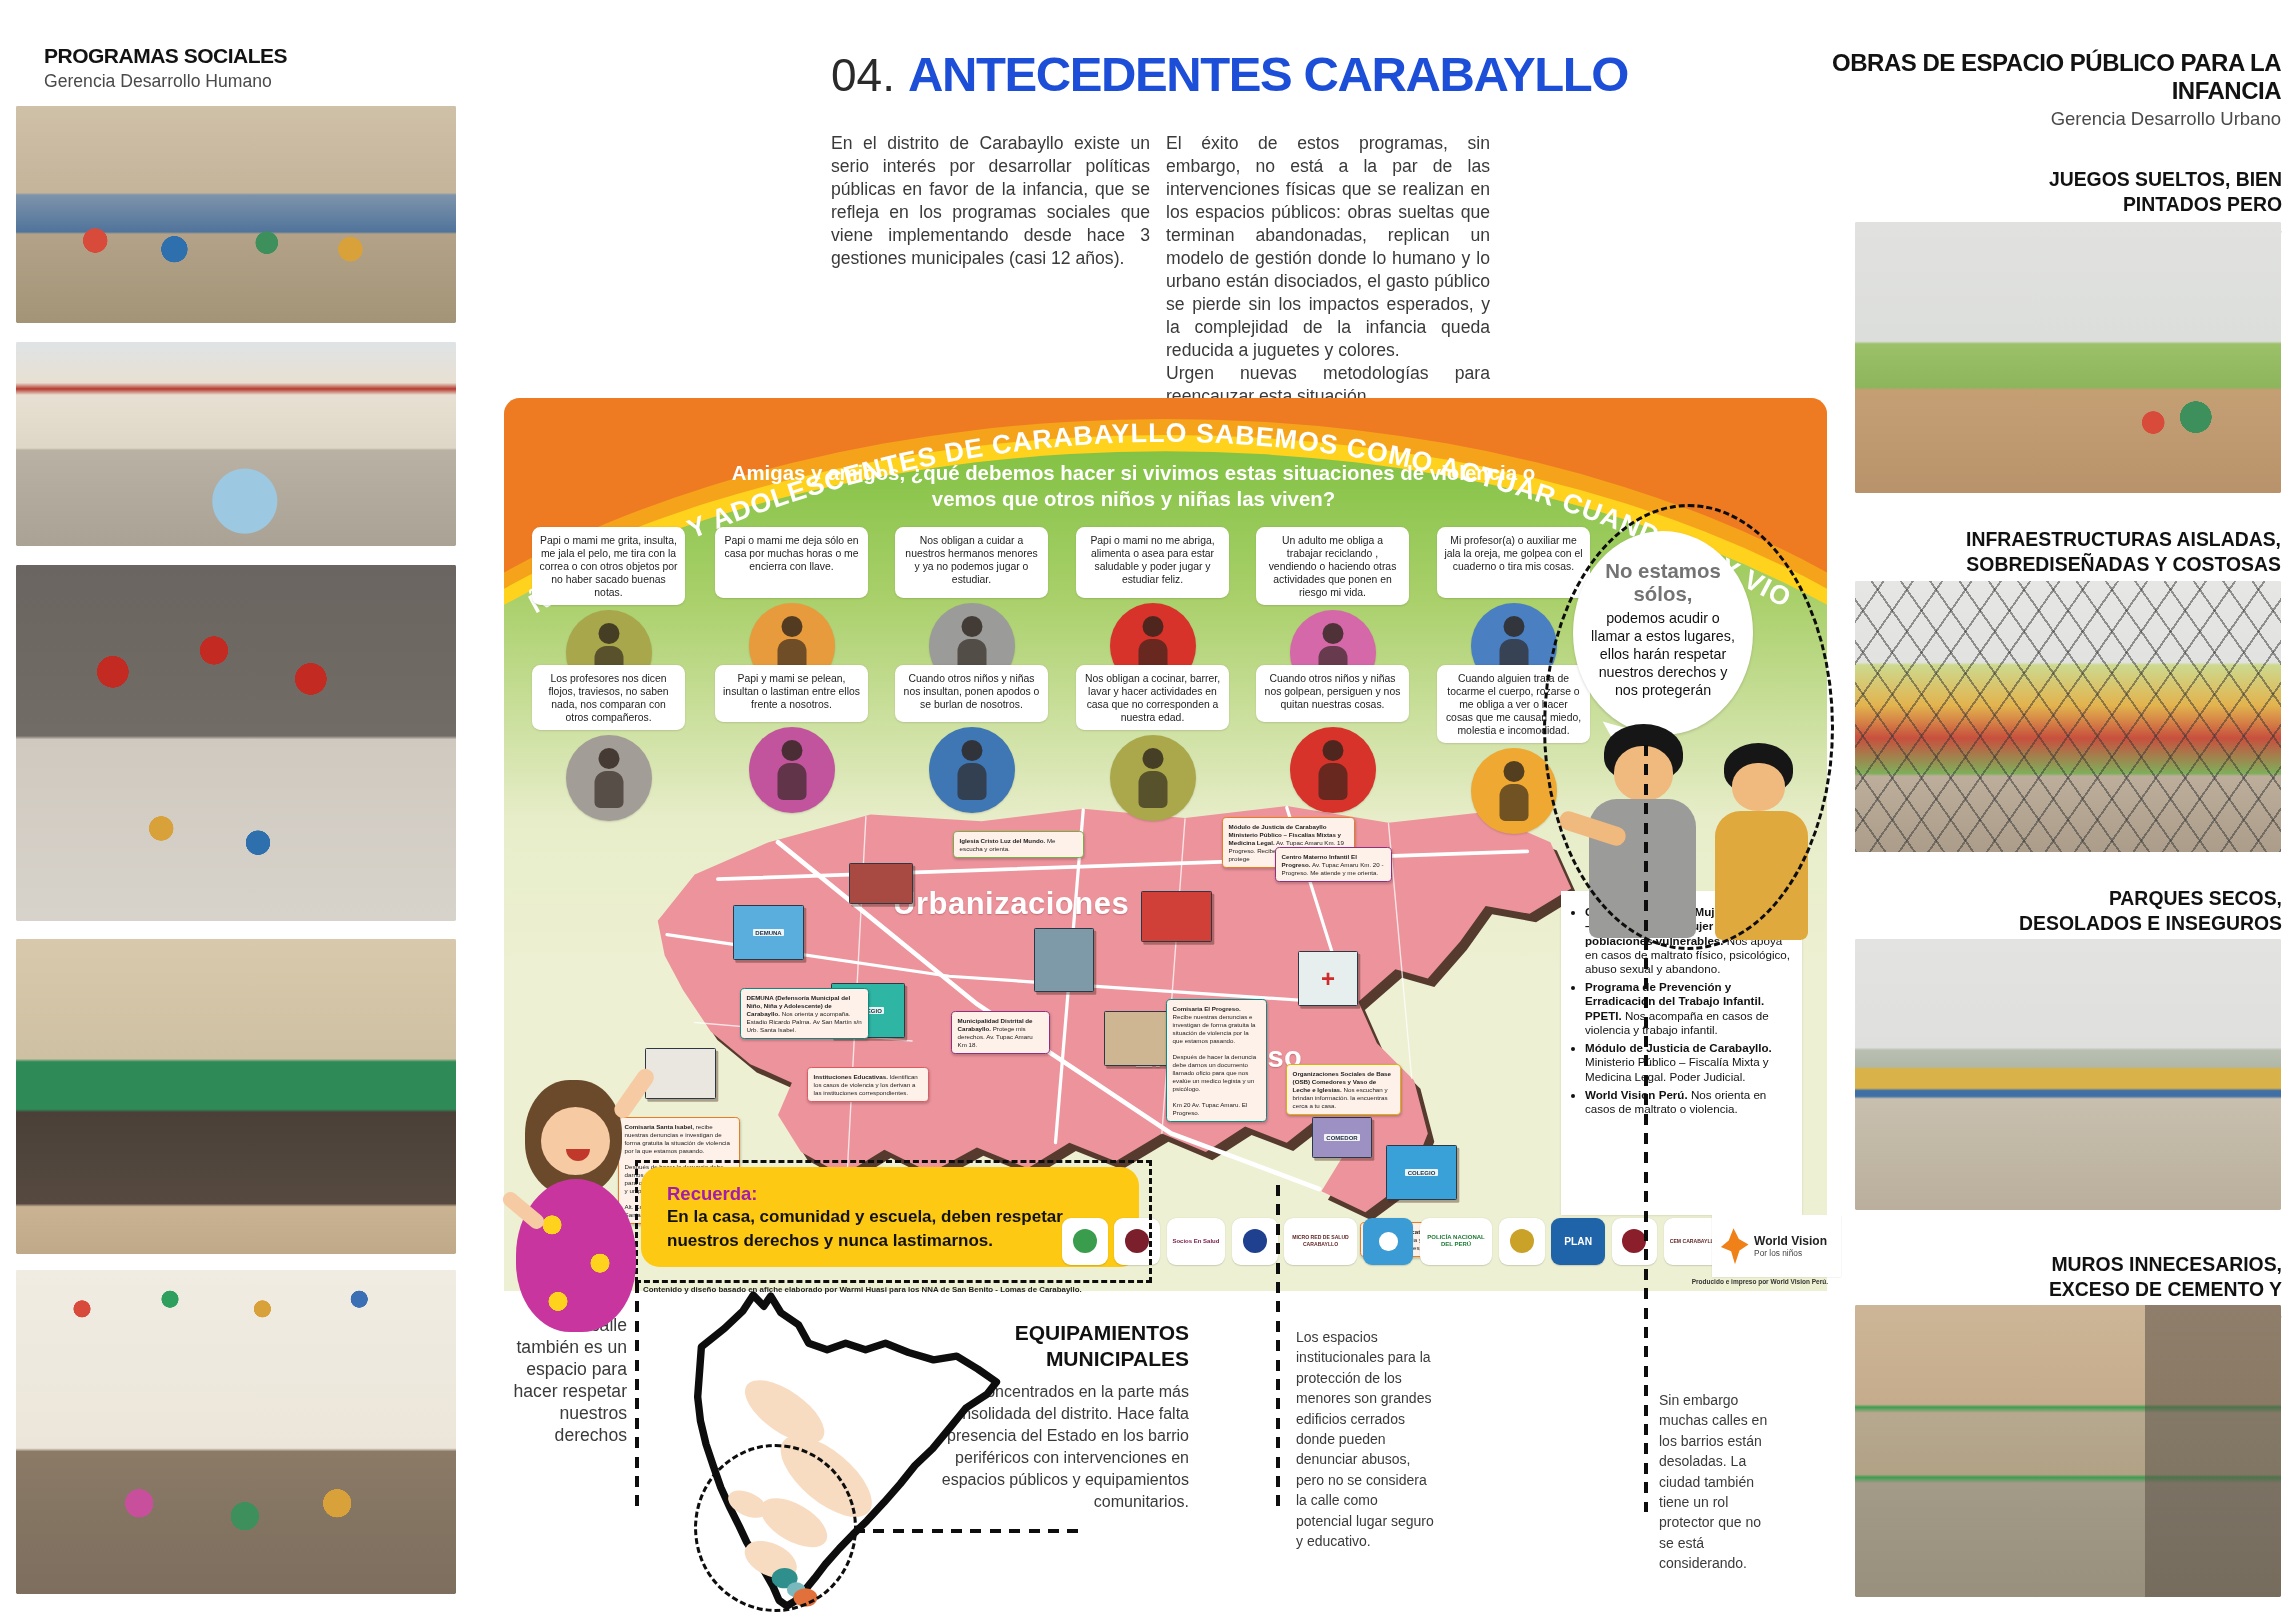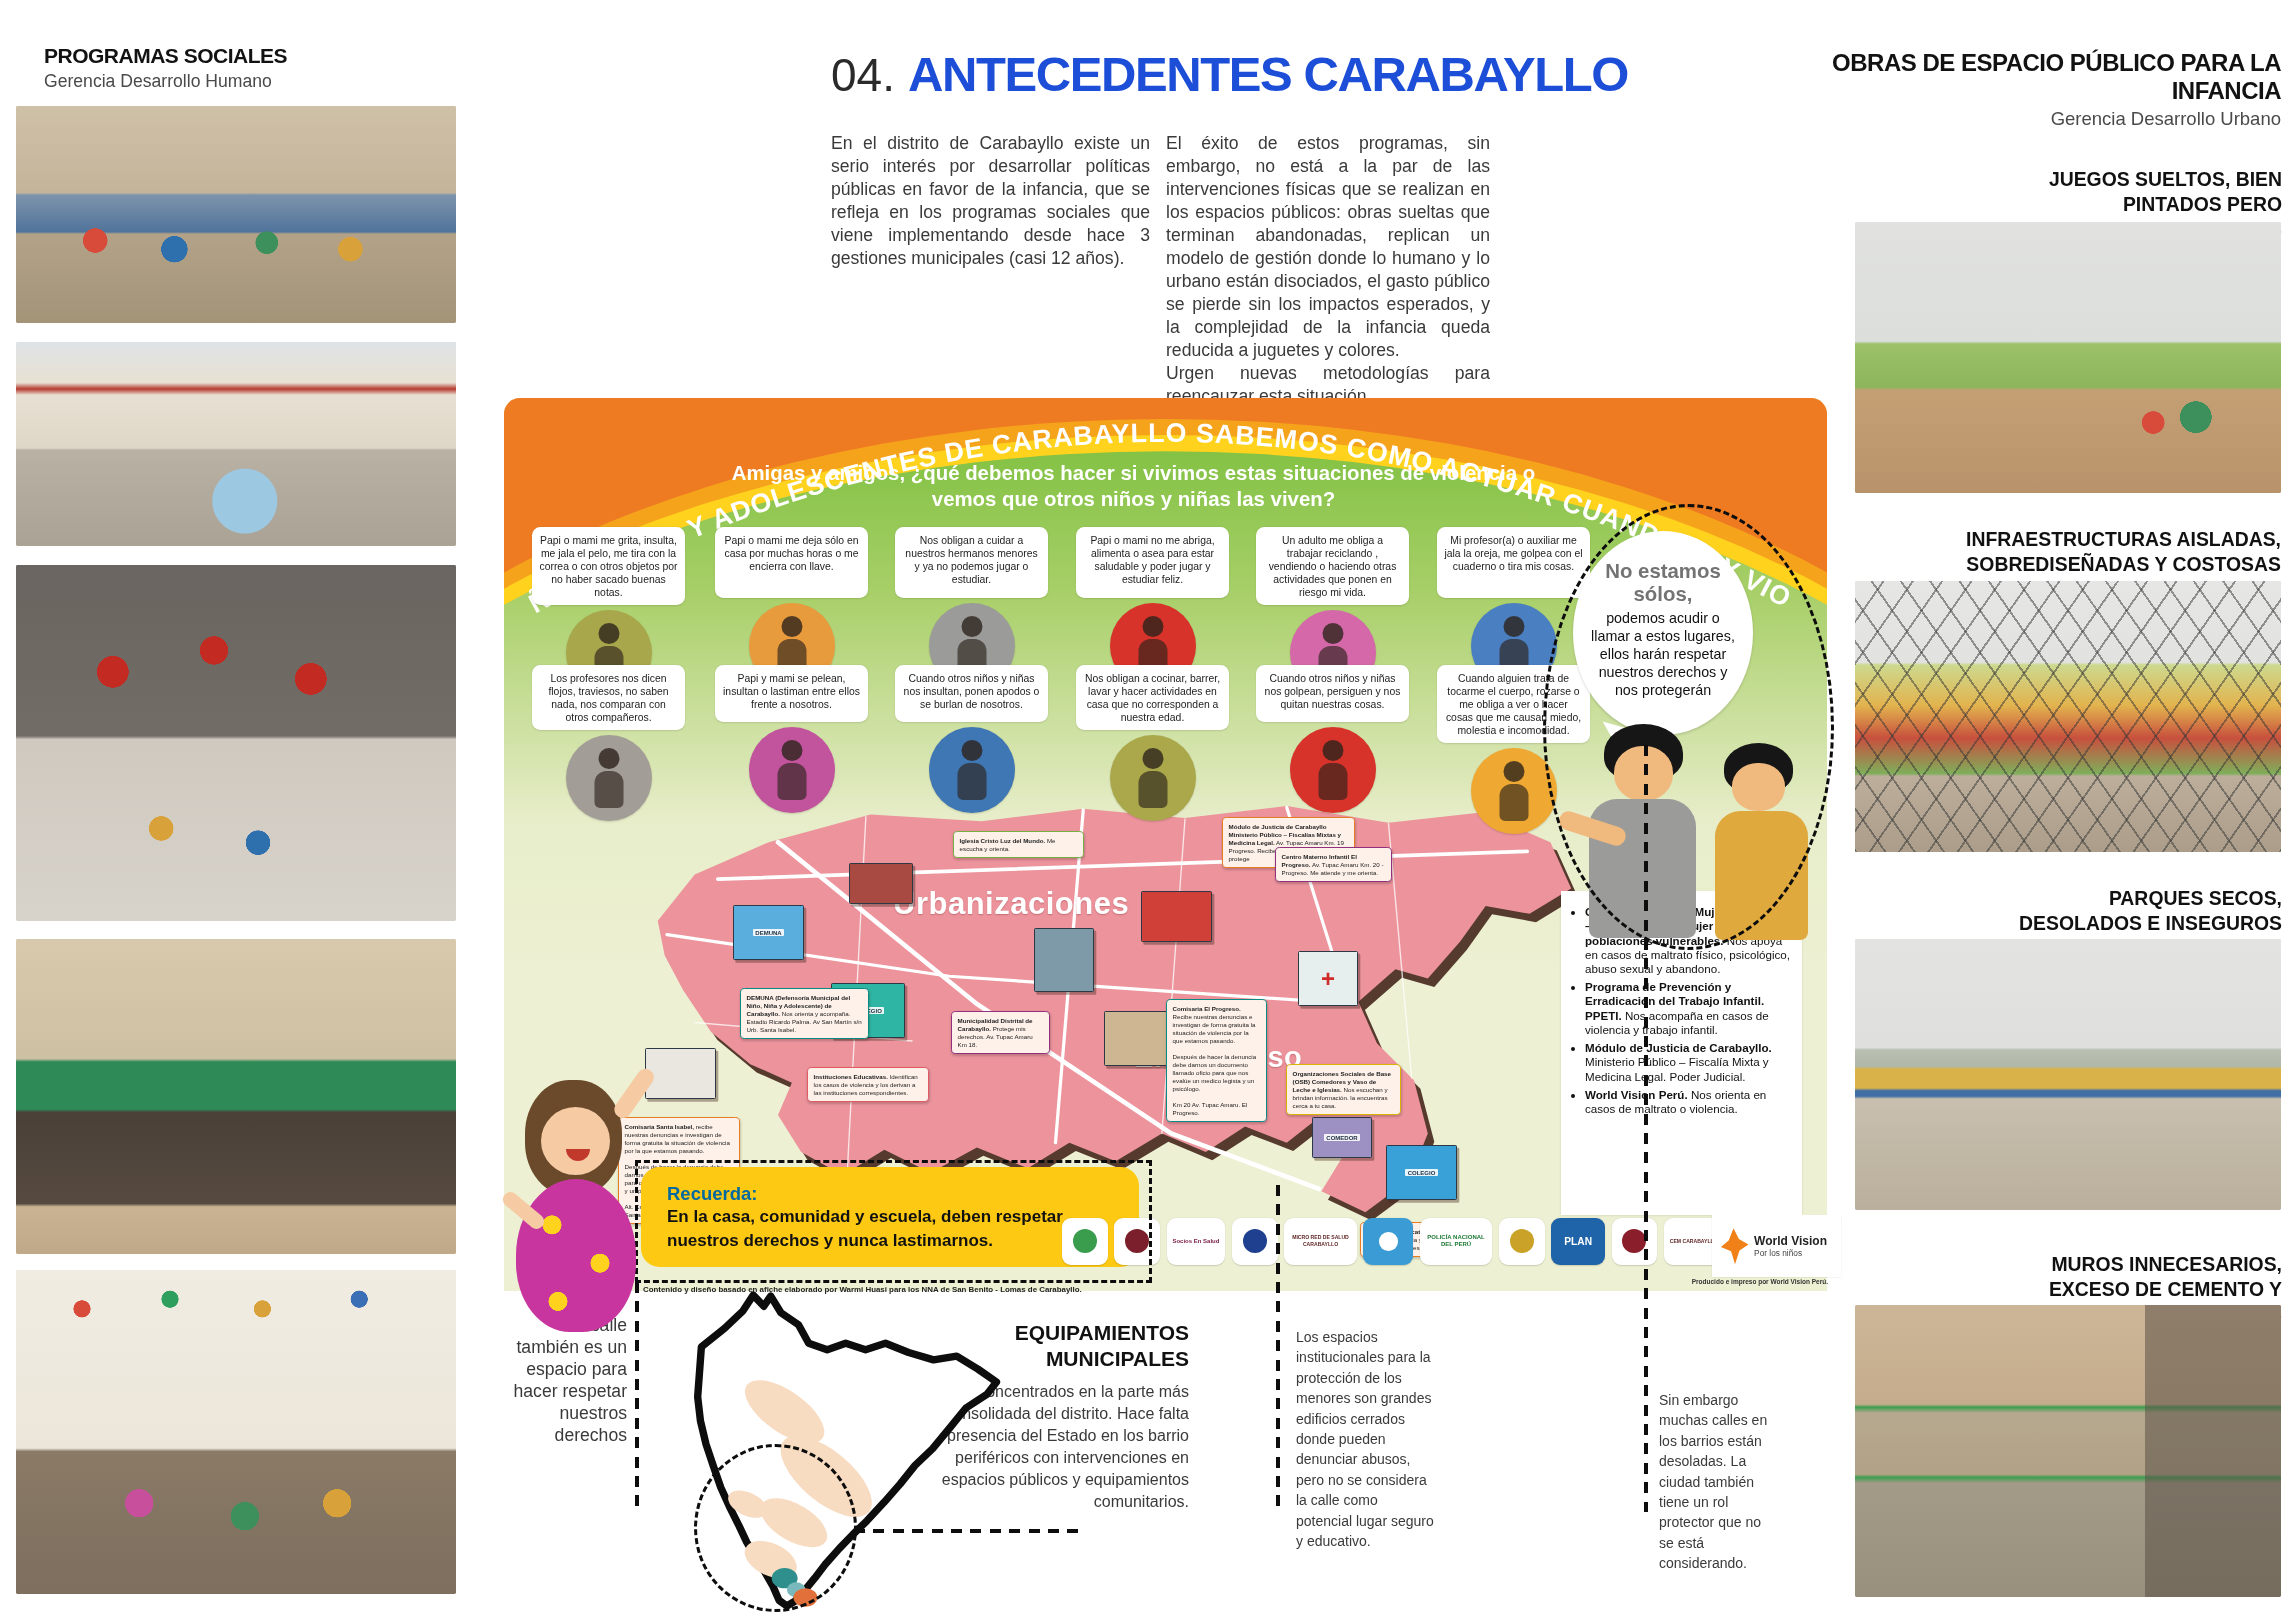--- a/index.html
+++ b/index.html
@@ -86,21 +86,21 @@
   .bldg{position:absolute;border:1.4px solid #2c3844;box-shadow:2.3px 2.8px 0 rgba(70,40,30,.4);border-radius:1.4px;display:flex;align-items:center;justify-content:center;z-index:2;}
   .bldg .lbl{background:rgba(255,255,255,.88);font-size:6px;font-weight:700;padding:0.5px 2.3px;border-radius:0.9px;color:#234;}
   .cross::before{content:"+";color:#d02b2b;font-size:24px;font-weight:800;line-height:1;}
 
   .helpbox{position:absolute;background:#fff;padding:14px 12px;z-index:3;box-shadow:0 0.9px 2.3px rgba(0,0,0,.12);}
   .helpbox ul{margin:0;padding:0 0 0 12px;}
   .helpbox li{font-size:11.6px;line-height:14.3px;color:#111;margin-bottom:3.7px;}
   .helpbox b{font-weight:800;}
 
   .recuerda{position:absolute;background:#fdc913;border-radius:18.5px;padding:15.7px 18.5px 14px 26px;z-index:3;}
-  .recuerda-title{font-size:18.5px;font-weight:800;color:#0369a1;}
+  .recuerda-title{font-size:18.5px;font-weight:800;color:#a21caf;}
   .recuerda-text{font-size:17px;line-height:24px;font-weight:800;color:#111;}
   .dash-rect{position:absolute;border:3.7px dashed #0d0d0d;z-index:4;}
   .credit{position:absolute;font-size:7.9px;font-weight:600;color:#222;z-index:3;}
 
   .logos{position:absolute;display:flex;align-items:center;gap:6.5px;z-index:3;}
   .logo{height:43px;background:#fff;border-radius:9px;display:flex;align-items:center;justify-content:center;text-align:center;flex:none;box-shadow:0 0.5px 1.4px rgba(0,0,0,.15);padding:1.9px;}
   .logo .dot{width:24px;height:24px;border-radius:50%;display:block;}
   .logo-lbl{font-size:6px;font-weight:800;line-height:7px;}
   .wv{position:absolute;width:116px;height:55px;background:#fff;display:flex;align-items:center;gap:5.6px;padding:3.7px 6.5px;z-index:3;box-shadow:0 0.5px 1.4px rgba(0,0,0,.15);}
   .wv-star{width:30px;height:36px;background:#f08018;clip-path:polygon(50% 0,68% 30%,100% 45%,70% 62%,55% 100%,42% 64%,8% 52%,34% 34%);}

